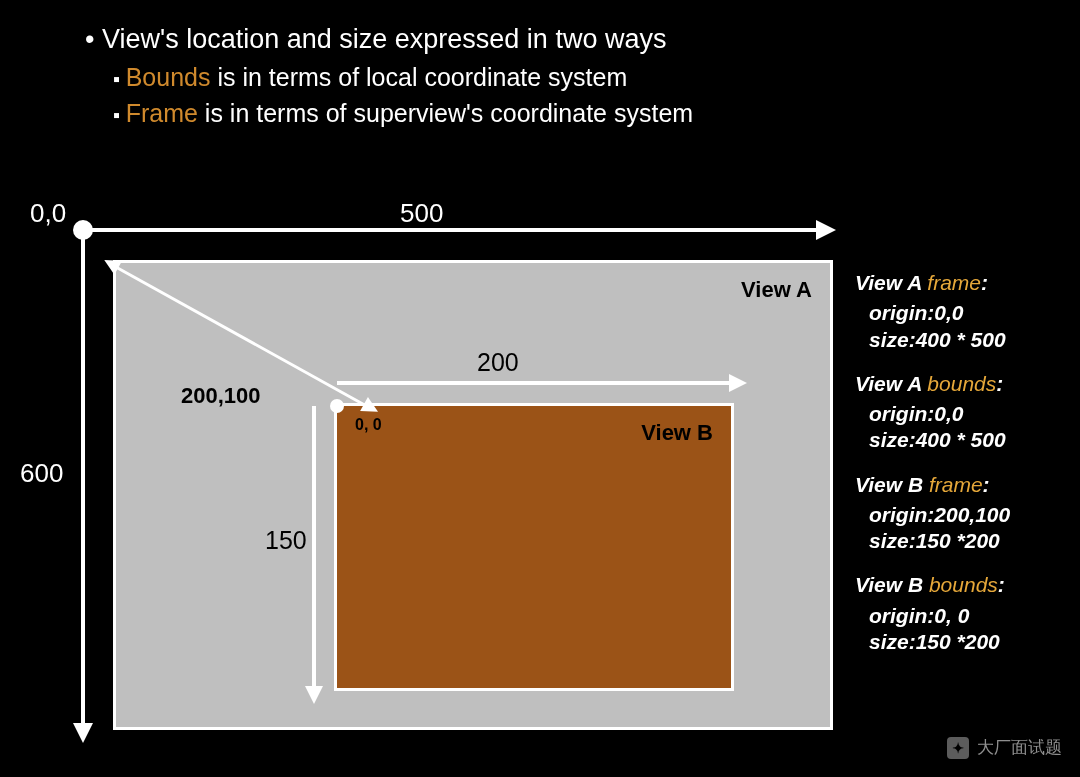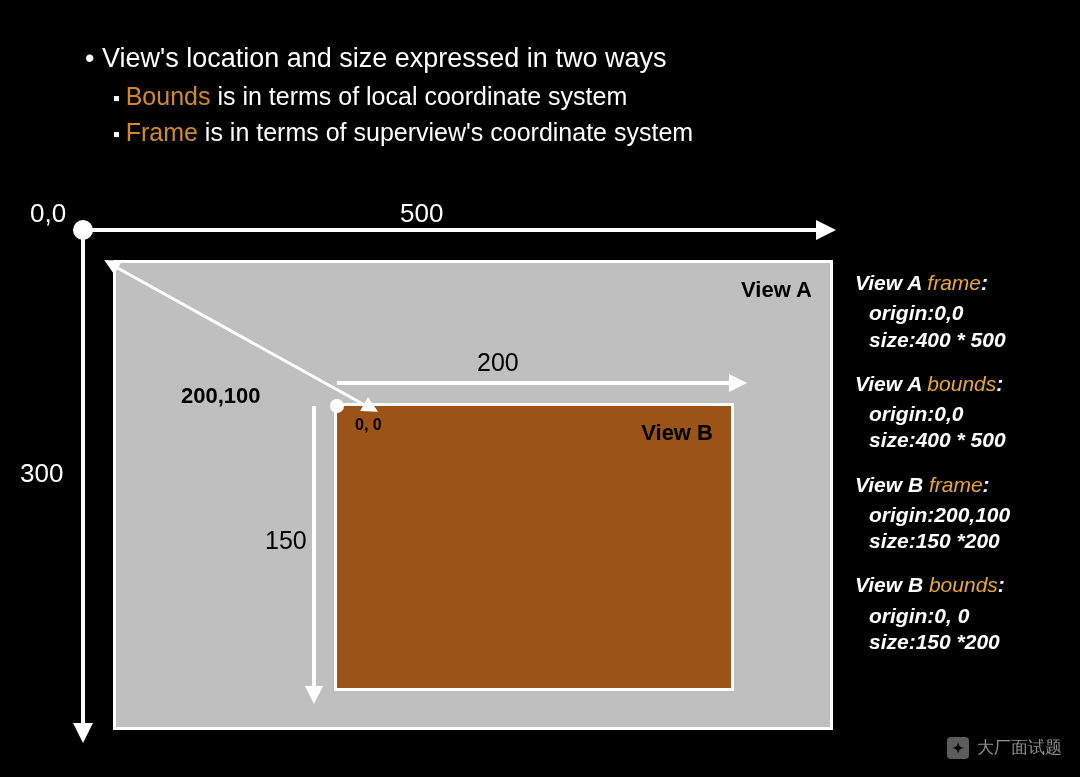--- a/index.html
+++ b/index.html
@@ -9,21 +9,21 @@
     height: 777px;
     font-family: "Helvetica Neue", Helvetica, Arial, sans-serif;
     color: #fff;
     position: relative;
     overflow: hidden;
   }
 
   
   .header-text {
     position: absolute;
-    top: 39px;
+    top: 20px;
     left: 85px;
     font-size: 27px;
     line-height: 1.45;
   }
   .header-text .bullet-main::before {
     content: "• ";
   }
   .header-text .bullet-sub {
     margin-left: 28px;
     font-size: 25px;
@@ -178,21 +178,21 @@
   <div class="bullet-sub">
     <span class="accent">Bounds</span><span> is in terms of local coordinate system</span>
   </div>
   <div class="bullet-sub">
     <span class="accent">Frame</span><span> is in terms of superview's coordinate system</span>
   </div>
 </div>
 
 <div class="lbl-origin">0,0</div>
 <div class="lbl-500">500</div>
-<div class="lbl-400">300</div>
+<div class="lbl-400">600</div>
 
 <div class="diagram">
   <div class="origin-dot"></div>
   <div class="x-axis"></div>
   <div class="y-axis"></div>
 
   <div class="view-a">
     <div class="title">View A</div>
     <div class="lbl-200-100">200,100</div>
 

